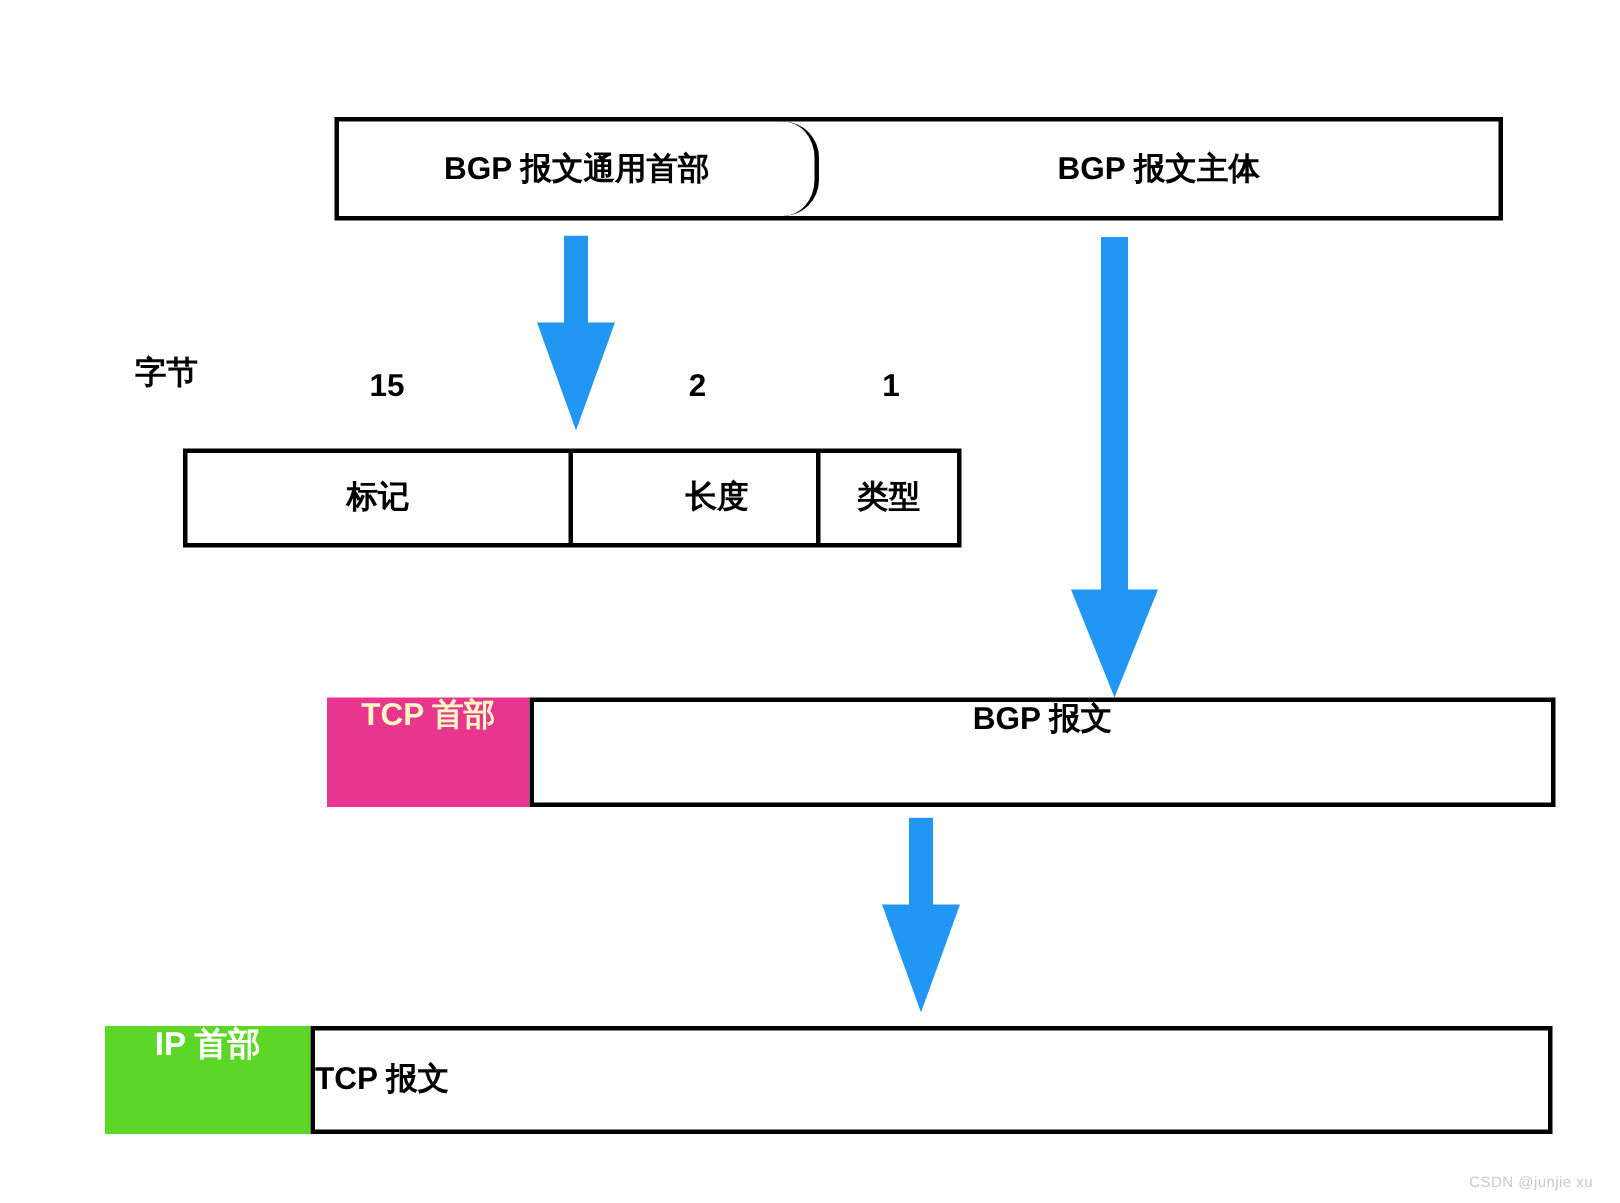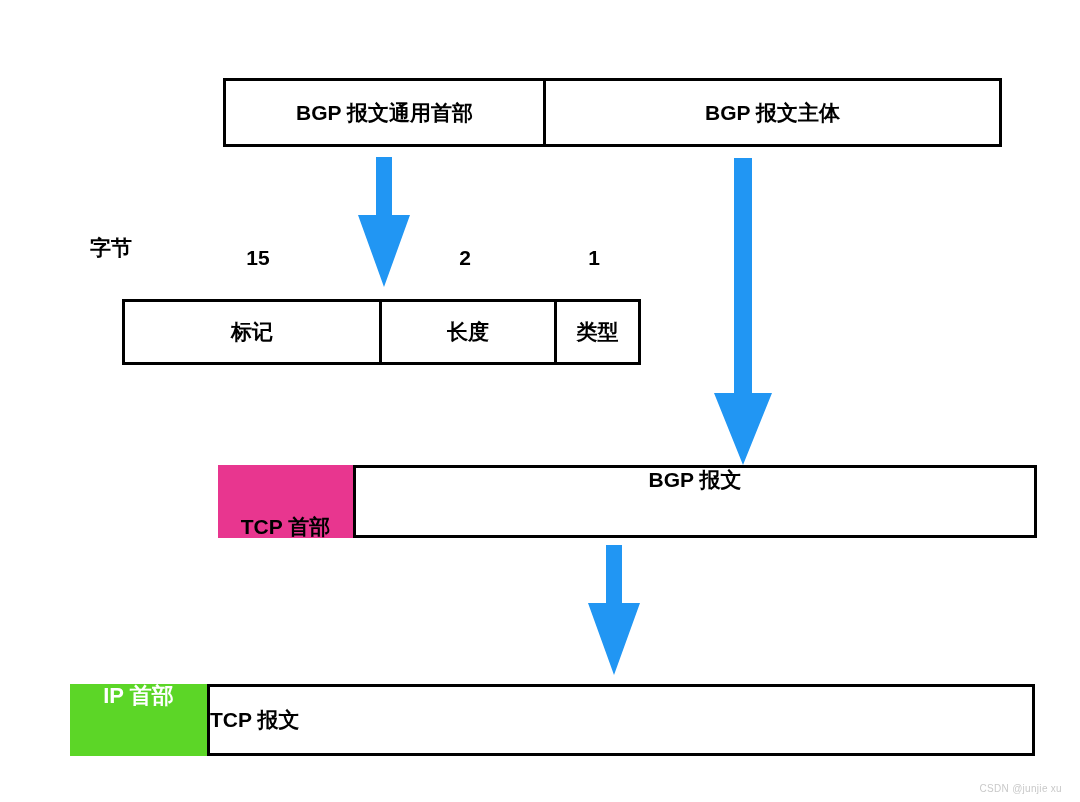--- a/index.html
+++ b/index.html
@@ -39,20 +39,21 @@
     display: flex;
   }
   #top-row .seg {
     display: flex;
     align-items: center;
     justify-content: center;
     font-weight: bold;
     font-size: 21px;
     color: #000;
     box-sizing: border-box;
+    border-radius: 24px;
   }
   #seg-header { width: 320px; border-right: 3px solid #000000; }
   #seg-body   { flex: 1; }
 
   
   .sizelabel {
     position: absolute;
     font-weight: bold;
     font-size: 21px;
     color: #000000;
@@ -80,41 +81,41 @@
   #detail-row .seg {
     display: flex;
     align-items: center;
     justify-content: center;
     font-weight: bold;
     font-size: 21px;
     color: #000;
     box-sizing: border-box;
   }
   #seg-marker { width: 257px; border-right: 3px solid #000000; }
-  #seg-length { width: 175px; border-right: 3px solid #000000; }
+  #seg-length { width: 135px; border-right: 3px solid #000000; margin-left: 30px; }
   #seg-type   { flex: 1; }
 
   
   #tcp-row {
     position: absolute;
     left: 218px;
     top: 465px;
     width: 819px;
     height: 73px;
   }
   #tcp-header {
     position: absolute;
     left: 0px;
     top: 0px;
     width: 135px;
     height: 73px;
     background: #E8368F;
-    color: #000000;
-    display: flex;
-    align-items: flex-end;
+    color: #fef9c3;
+    display: flex;
+    align-items: flex-start;
     justify-content: center;
     font-weight: bold;
     font-size: 21px;
     box-sizing: border-box;
   }
   #tcp-payload {
     position: absolute;
     left: 135px;
     top: 0px;
     width: 684px;

